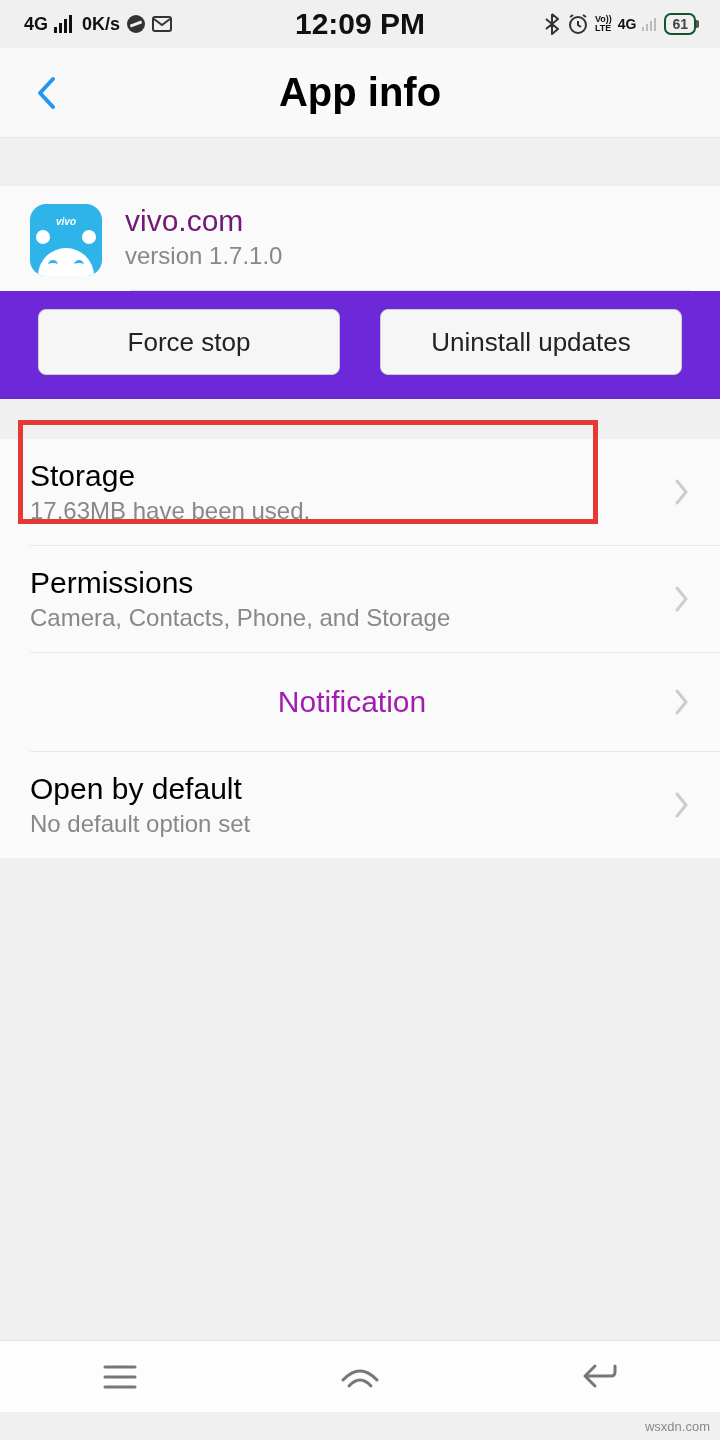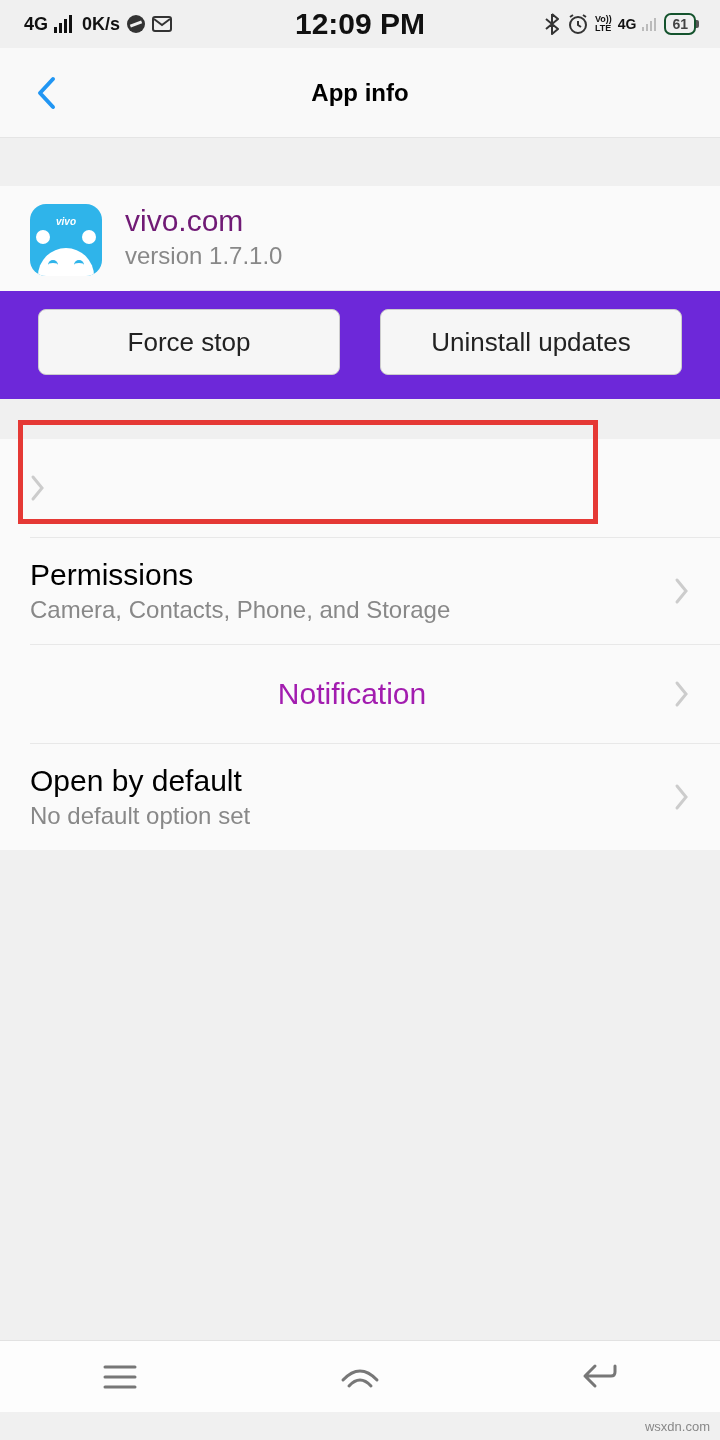--- a/index.html
+++ b/index.html
@@ -9,21 +9,21 @@
     .status-left { display: flex; align-items: center; gap: 6px; }
     .status-center { position: absolute; left: 50%; transform: translateX(-50%); font-size: 30px; font-weight: 700; }
     .status-right { display: flex; align-items: center; gap: 6px; }
     .status-right svg, .status-left svg { display: block; }
     .battery-box { border: 2px solid #14532d; border-radius: 7px; padding: 1px 6px; font-size: 14px; font-weight: 700; color: #444; position: relative; }
     .battery-box::after { content: ""; position: absolute; right: -5px; top: 30%; width: 3px; height: 40%; background: #555; border-radius: 0 2px 2px 0; }
     .volte { font-size: 9px; line-height: 9px; font-weight: 800; text-align: left; }
     
     .title-bar { height: 90px; display: flex; align-items: center; background: #f9f9f9; position: relative; border-bottom: 1px solid #e5e5e5; }
     .back-chevron { width: 60px; height: 60px; display: flex; align-items: center; justify-content: center; margin-left: 16px; }
-    .title-text { position: absolute; left: 50%; transform: translateX(-50%); font-size: 24px; font-weight: 800; color: #000; }
+    .title-text { position: absolute; left: 50%; transform: translateX(-50%); font-size: 40px; font-weight: 800; color: #000; }
     
     .gap { height: 48px; background: #f0f0f0; }
     
     .app-header { background: #fafafa; padding: 18px 30px 0 30px; }
     .app-row { display: flex; align-items: flex-start; gap: 23px; }
     .app-icon { width: 72px; height: 72px; border-radius: 16px; background: #2fb4ea; position: relative; overflow: hidden; flex-shrink: 0; }
     .app-icon .vivo { position: absolute; top: 12px; left: 50%; transform: translateX(-50%); color: #fff; font-size: 10px; font-weight: 700; font-style: italic; }
     .app-icon .face { position: absolute; bottom: -12px; left: 50%; transform: translateX(-50%); width: 56px; height: 40px; background: #fff; border-radius: 28px 28px 0 0; }
     .app-icon .eye { position: absolute; bottom: 10px; width: 10px; height: 6px; border-top: 3px solid #2fb4ea; border-radius: 6px 6px 0 0; }
     .app-icon .eye.l { left: 18px; } .app-icon .eye.r { right: 18px; }
@@ -132,20 +132,24 @@
 
 <div class="btn-row">
   <div class="action-btn">Force stop</div>
   <div class="action-btn">Uninstall updates</div>
 </div>
 
 <div class="section-gap"></div>
 
 <div class="list">
   <div class="row">
+    <div class="row-inner">
+      <div class="row-title">Storage</div>
+      <div class="row-sub">17.63MB have been used.</div>
+    </div>
     <span class="chevron"><svg width="16" height="28" viewBox="0 0 16 28">
           <path d="M3 3 L12 14 L3 25" stroke="#ccc" stroke-width="3" fill="none" stroke-linecap="round"></path>
         </svg></span>
   </div>
   <div class="row-divider"></div>
   <div class="row">
     <div class="row-inner">
       <div class="row-title">Permissions</div>
       <div class="row-sub">Camera, Contacts, Phone, and Storage</div>
     </div>

